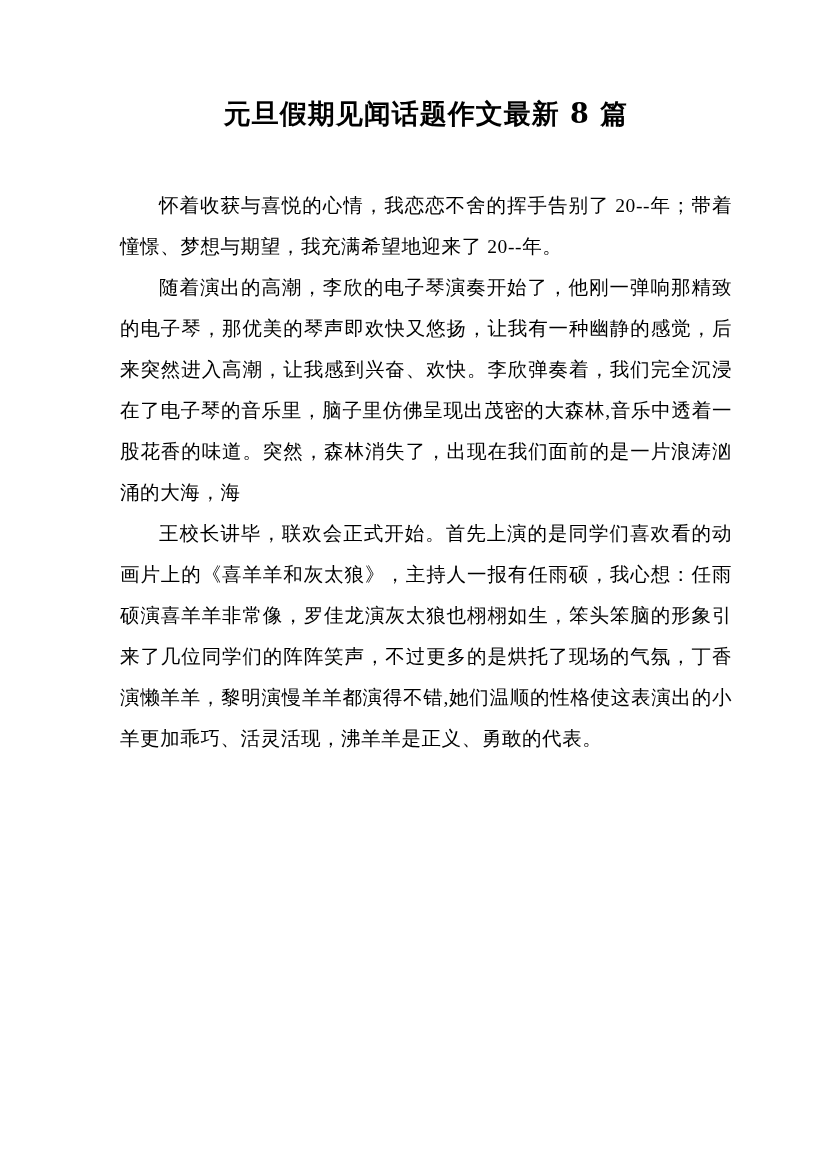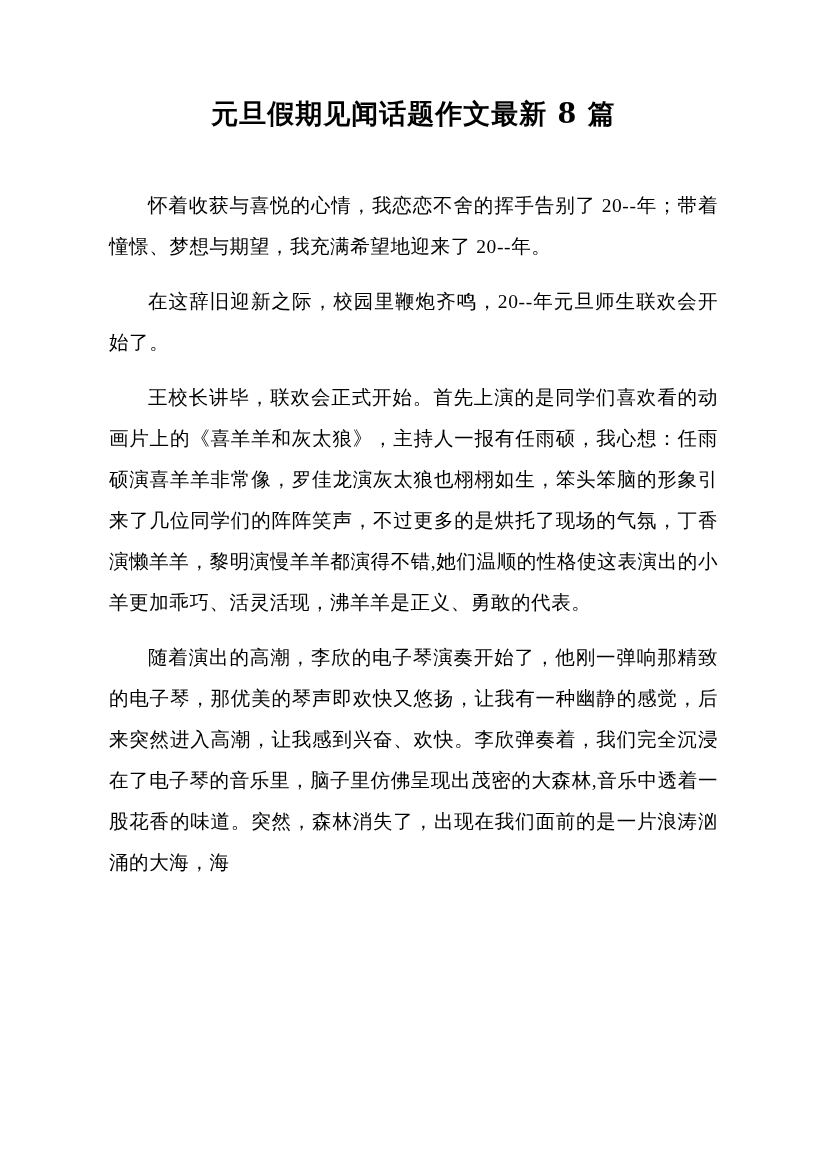--- a/index.html
+++ b/index.html
@@ -12,52 +12,51 @@
     height: 1170px;
     font-family: "Liberation Serif", "DejaVu Serif", serif;
     color: #000000;
     overflow: hidden;
   }
   .page {
     position: relative;
     width: 827px;
     height: 1170px;
     box-sizing: border-box;
-    padding: 95px 95px 60px 95px;
+    padding: 95px 95px 60px 120px;
     background: #ffffff;
   }
   .doc-title {
     font-family: "DejaVu Serif", "Liberation Serif", serif;
     font-size: 27px;
     font-weight: bold;
     text-align: center;
     letter-spacing: 1px;
     margin: 0 0 52px 0;
     line-height: 1.4;
   }
   .body-text {
     font-family: "Liberation Serif", "DejaVu Serif", serif;
     font-size: 19.5px;
     line-height: 41px;
     text-align: justify;
     text-justify: inter-ideograph;
     letter-spacing: 0.6px;
   }
   .body-text p {
-    margin: 14px;
+    margin: 0;
     text-indent: 2em;
   }
 </style>
 </head>
 <body>
 
 <div class="page">
 
   <h1 class="doc-title">元旦假期见闻话题作文最新 8 篇</h1>
 
   <div class="body-text">
     <p>怀着收获与喜悦的心情，我恋恋不舍的挥手告别了 20--年；带着憧憬、梦想与期望，我充满希望地迎来了 20--年。</p>
-    <p>在这辞旧迎新之际，校园里鞭炮齐鸣，20--年元旦师生联欢会开始了。</p>
+    <p>随着演出的高潮，李欣的电子琴演奏开始了，他刚一弹响那精致的电子琴，那优美的琴声即欢快又悠扬，让我有一种幽静的感觉，后来突然进入高潮，让我感到兴奋、欢快。李欣弹奏着，我们完全沉浸在了电子琴的音乐里，脑子里仿佛呈现出茂密的大森林,音乐中透着一股花香的味道。突然，森林消失了，出现在我们面前的是一片浪涛汹涌的大海，海</p>
     <p>王校长讲毕，联欢会正式开始。首先上演的是同学们喜欢看的动画片上的《喜羊羊和灰太狼》，主持人一报有任雨硕，我心想：任雨硕演喜羊羊非常像，罗佳龙演灰太狼也栩栩如生，笨头笨脑的形象引来了几位同学们的阵阵笑声，不过更多的是烘托了现场的气氛，丁香演懒羊羊，黎明演慢羊羊都演得不错,她们温顺的性格使这表演出的小羊更加乖巧、活灵活现，沸羊羊是正义、勇敢的代表。</p>
-    <p>随着演出的高潮，李欣的电子琴演奏开始了，他刚一弹响那精致的电子琴，那优美的琴声即欢快又悠扬，让我有一种幽静的感觉，后来突然进入高潮，让我感到兴奋、欢快。李欣弹奏着，我们完全沉浸在了电子琴的音乐里，脑子里仿佛呈现出茂密的大森林,音乐中透着一股花香的味道。突然，森林消失了，出现在我们面前的是一片浪涛汹涌的大海，海</p>
   </div>
 
 </div>
 
 </body></html>

